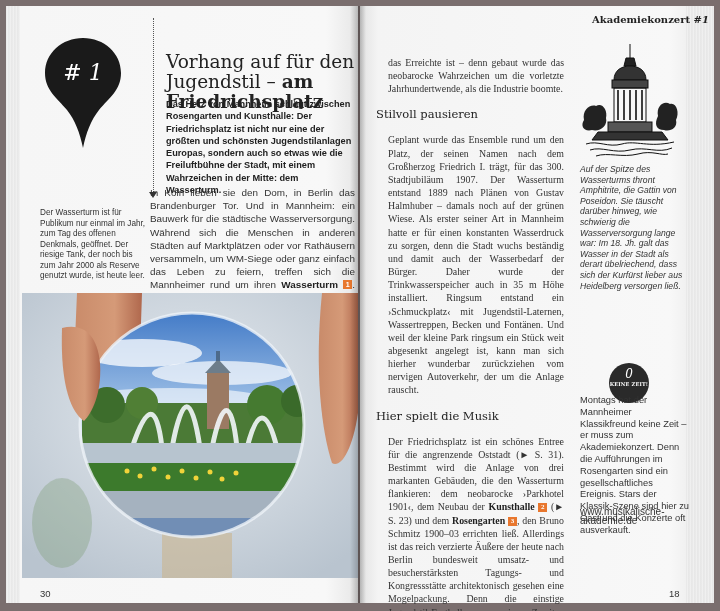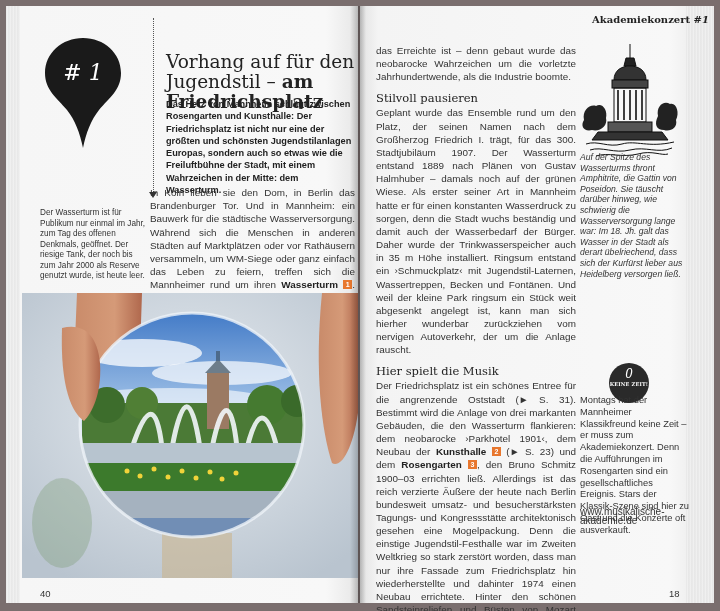--- a/index.html
+++ b/index.html
@@ -18,26 +18,26 @@
   .dotarrow{position:absolute;left:149px;top:192px;width:0;height:0;border-left:4px solid transparent;border-right:4px solid transparent;border-top:6px solid #333;}
   .title{position:absolute;left:166px;top:52px;width:190px;font-family:"DejaVu Serif",serif;font-size:18.5px;line-height:20px;color:#222;}
   .title b{font-weight:bold;}
   .lead{position:absolute;left:166px;top:98px;width:186px;font-family:"Liberation Sans",sans-serif;font-weight:bold;font-size:9.2px;line-height:12.3px;color:#222;}
   .body-left{position:absolute;left:150px;top:186px;width:205px;font-family:"Liberation Sans",sans-serif;font-size:9.9px;line-height:13.2px;color:#333;text-align:justify;}
   .marginal{position:absolute;left:40px;top:208px;width:110px;font-family:"Liberation Sans",sans-serif;font-size:8.2px;line-height:10.5px;color:#333;}
   .photo{position:absolute;left:22px;top:293px;width:336px;height:285px;overflow:hidden;background:linear-gradient(180deg,#c9d3de 0,#dfe5ec 40%,#e7ebef 70%,#f0f2f4 100%);}
   .pagenum{position:absolute;font-family:"Liberation Sans",sans-serif;font-size:9.5px;color:#333;}
   
   .body-right{position:absolute;left:376px;top:44px;width:200px;font-family:"Liberation Sans",sans-serif;font-size:9.9px;line-height:13.15px;color:#333;text-align:justify;}
-  .body-right p{margin:0;}
+  .body-right p{margin:12px;font-family:Liberation Serif, serif;}
   .body-right h3{margin:8px 0 1px 0;font-family:"DejaVu Serif",serif;font-weight:normal;font-size:11.5px;line-height:14px;color:#222;}
   .runhead{position:absolute;left:592px;top:14px;font-family:"DejaVu Serif",serif;font-weight:bold;font-size:10px;color:#222;}
   .runhead i{font-weight:bold;}
   .engraving{position:absolute;left:578px;top:40px;width:104px;height:118px;}
-  .marginal-right{position:absolute;left:580px;top:152px;width:104px;font-family:"Liberation Sans",sans-serif;font-style:italic;font-size:8.6px;line-height:10.6px;color:#333;}
+  .marginal-right{position:absolute;left:580px;top:164px;width:104px;font-family:"Liberation Sans",sans-serif;font-style:italic;font-size:8.6px;line-height:10.6px;color:#333;}
   .badge{position:absolute;left:609px;top:363px;width:40px;height:40px;border-radius:50%;background:#2a2a2a;color:#fff;text-align:center;font-family:"DejaVu Serif",serif;}
   .badge .n{display:block;font-style:italic;font-size:12px;line-height:13px;padding-top:5px;}
   .badge .t{display:block;font-size:5px;line-height:6px;font-weight:bold;letter-spacing:.2px;}
   .tip{position:absolute;left:580px;top:395px;width:110px;font-family:"Liberation Sans",sans-serif;font-size:9.3px;line-height:11.8px;color:#333;}
   .tip-url{position:absolute;left:580px;top:507px;width:110px;font-family:"Liberation Sans",sans-serif;font-size:10px;line-height:9px;color:#333;}
   .m-orange{display:inline-block;background:#e8772e;color:#fff;font-size:7px;line-height:9px;width:9px;height:9px;text-align:center;font-weight:bold;vertical-align:1px;}
   .bold{font-weight:bold;color:#222;}
 </style>
 </head>
 <body>
@@ -122,21 +122,21 @@
             <circle cx="214" cy="180" r="2.5"></circle>
         </g>
         <rect x="60" y="198" width="230" height="60" fill="#a5b2bf"></rect>
         <rect x="60" y="225" width="230" height="35" fill="#5b7fb0" opacity=".7"></rect>
       </g>
       <circle cx="170" cy="132" r="112" fill="none" stroke="#eef3f8" stroke-width="3" opacity=".8"></circle>
       <path d="M40 35 C60 30 75 40 78 70 C80 100 70 120 62 128 C50 120 38 95 40 35 Z" fill="url(#finger)"></path>
     </svg>
   </div>
 
-  <div class="pagenum" style="left:40px;top:588px;">40</div>
+  <div class="pagenum" style="left:40px;top:588px;">30</div>
 
   <div class="runhead">
     <span>Akademiekonzert</span>
     <i>#1</i>
   </div>
 
   <svg class="engraving" viewBox="0 0 104 118">
     <g fill="none" stroke="#111" stroke-width="1">
       <path d="M52 4 L52 18"></path>
       <path d="M48 18 L56 18 L58 26 L46 26 Z" fill="#222"></path>

